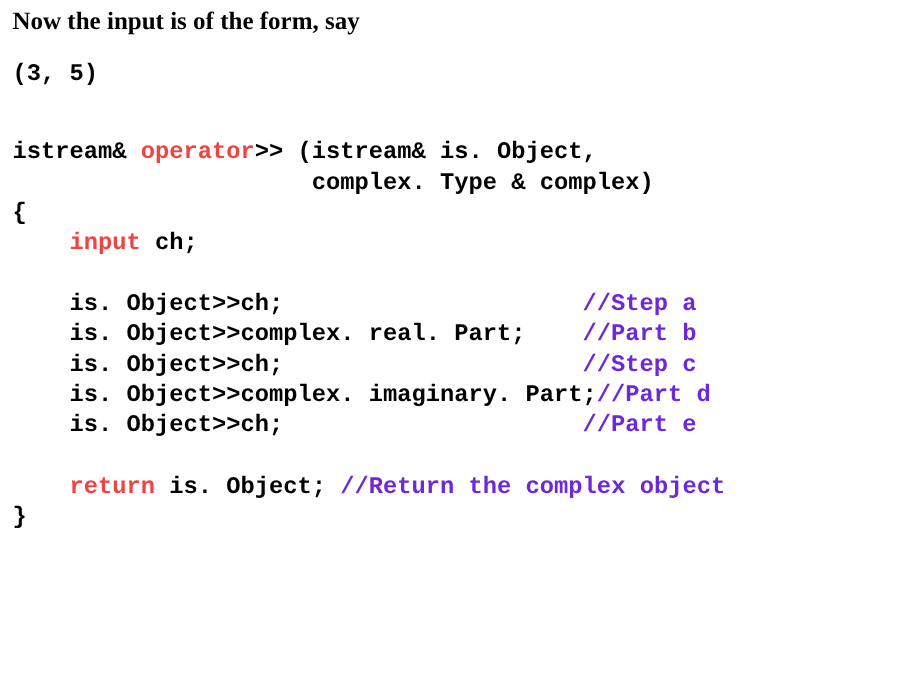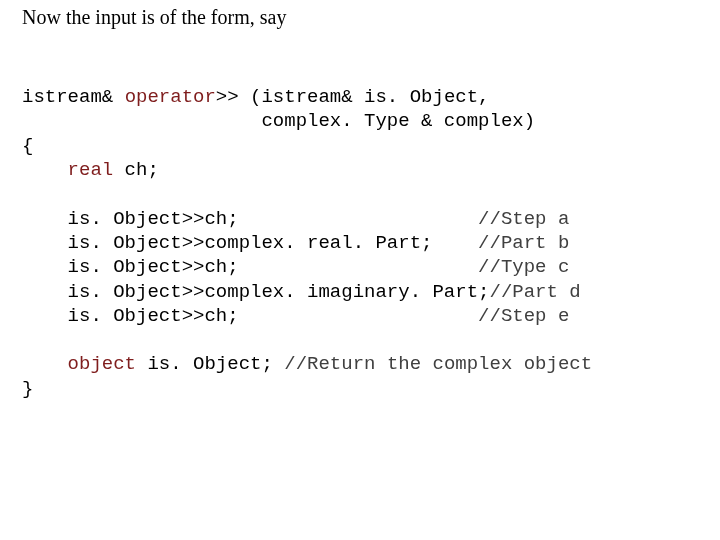--- a/index.html
+++ b/index.html
@@ -5,54 +5,56 @@
   html, body {
     margin: 0;
     padding: 0;
     width: 720px;
     height: 540px;
     background: #ffffff;
     font-family: "Times New Roman", Times, serif;
     color: #000000;
   }
   .page {
-    padding: 6px 10px 0 22px;
+    padding: 6px 10px 0 10px;
     box-sizing: border-box;
+    font-weight: bold;
   }
   .intro {
     font-size: 20px;
     margin: 0 0 18px 0;
   }
   pre.code {
     font-family: "Courier New", Courier, monospace;
     font-size: 19px;
     line-height: 1.28;
     margin: 0;
     white-space: pre;
   }
-  .kw   { color: #7f1d1d; }  
-  .cmt  { color: #404040; text-align: right; }  
+  .kw   { color: #ef4444; }  
+  .cmt  { color: #6d28d9; text-align: right; }  
 </style>
 </head>
 <body>
 
 <div class="page">
 
   <p class="intro">Now the input is of the form, say</p>
 
+  <pre class="code">(3, 5)</pre>
 
   <div style="height:38px"></div>
 
 <pre class="code"><span>istream&amp; </span><span class="kw">operator</span><span>&gt;&gt; (istream&amp; is. Object,</span>
 <span>                     complex. Type &amp; complex)</span>
 <span>{</span>
-<span>    </span><span class="kw">real</span><span> ch;</span>
+<span>    </span><span class="kw">input</span><span> ch;</span>
 <span></span>
 <span>    is. Object&gt;&gt;ch;                     </span><span class="cmt">//Step a</span>
 <span>    is. Object&gt;&gt;complex. real. Part;    </span><span class="cmt">//Part b</span>
-<span>    is. Object&gt;&gt;ch;                     </span><span class="cmt">//Type c</span>
+<span>    is. Object&gt;&gt;ch;                     </span><span class="cmt">//Step c</span>
 <span>    is. Object&gt;&gt;complex. imaginary. Part;</span><span class="cmt">//Part d</span>
-<span>    is. Object&gt;&gt;ch;                     </span><span class="cmt">//Step e</span>
+<span>    is. Object&gt;&gt;ch;                     </span><span class="cmt">//Part e</span>
 <span></span>
-<span>    </span><span class="kw">object</span><span> is. Object; </span><span class="cmt">//Return the complex object</span>
+<span>    </span><span class="kw">return</span><span> is. Object; </span><span class="cmt">//Return the complex object</span>
 <span>}</span></pre>
 
 </div>
 
 </body></html>

